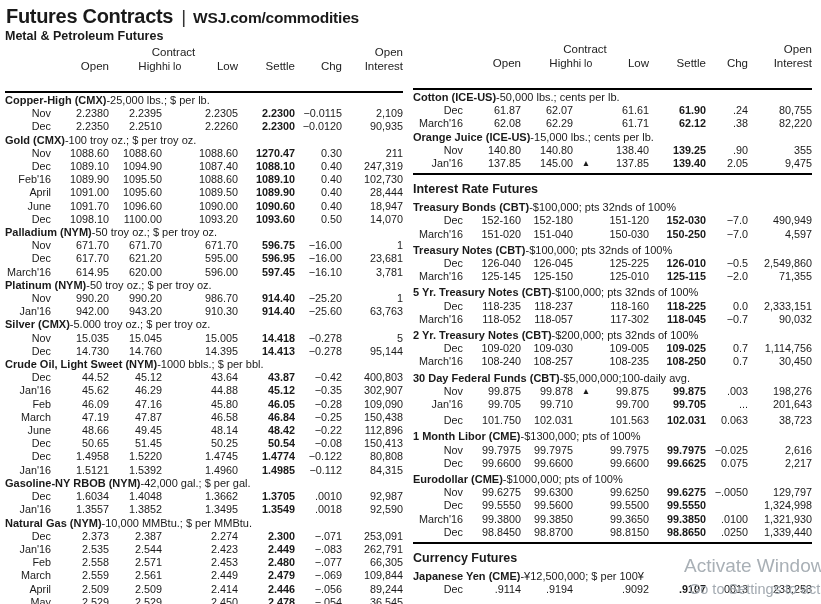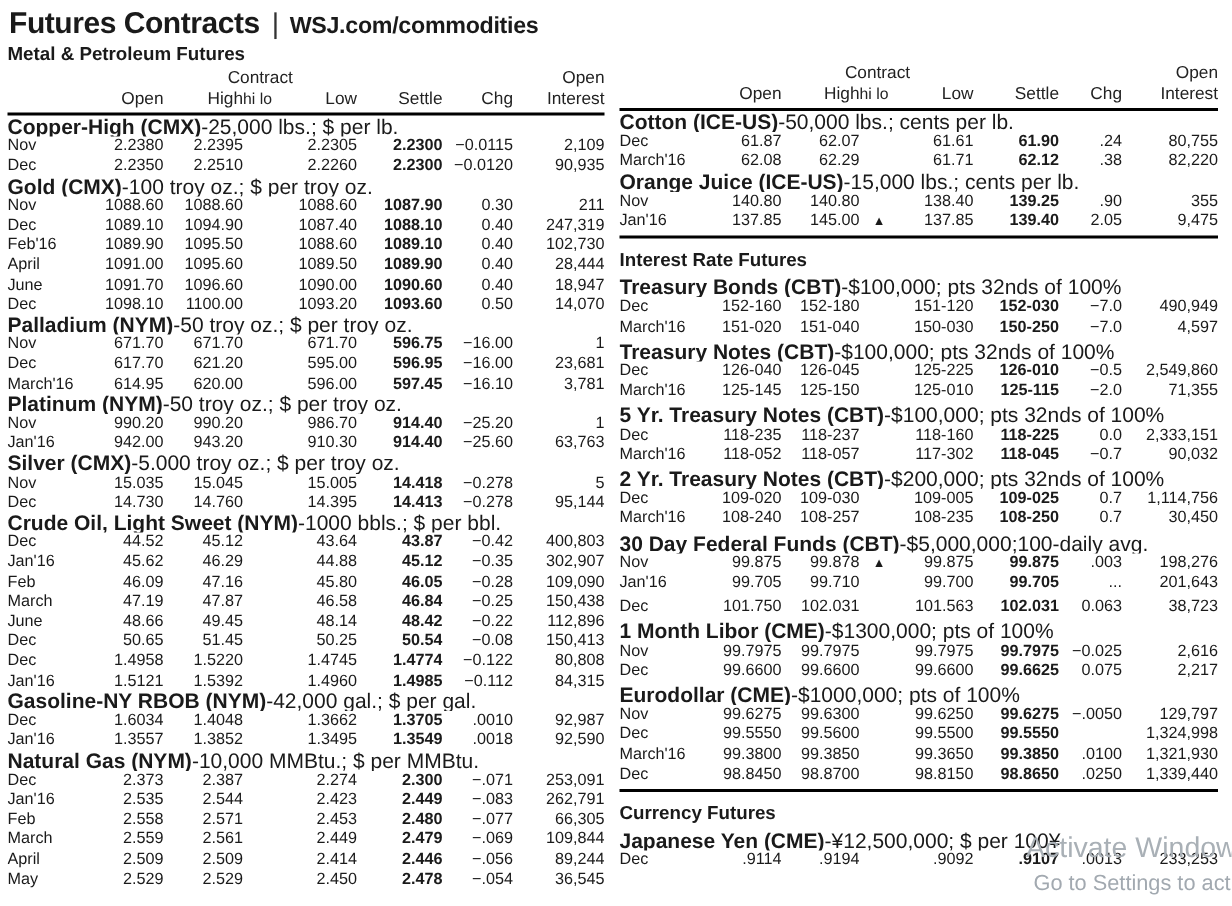--- a/index.html
+++ b/index.html
@@ -13,35 +13,35 @@
   .title-sep{font-size:19px;font-weight:400;color:#333;margin:0 7px 0 8px;}
   .title-site{font-size:15.5px;font-weight:bold;letter-spacing:-0.2px;}
 
   .col{position:absolute;}
   .col-left{left:5px;top:29px;width:398px;--cols:46px 58px 53px 26px 50px 57px 47px 1fr;}
   .col-right{left:413px;top:42px;width:399px;--cols:50px 58px 52px 26px 50px 57px 42px 1fr;}
 
   .section-title{font-size:12.5px;font-weight:bold;margin:0 0 2px 0;}
   .section-title.mid{margin:7px 0 5px 0;}
 
-  .thead{border-bottom:2px solid #000;padding-bottom:2px;margin-bottom:1px;}
+  .thead{border-bottom:2px solid #000;padding-bottom:18px;margin-bottom:1px;}
   .hrow{display:grid;grid-template-columns:var(--cols);font-size:11.5px;line-height:14px;color:#222;}
   .h-contract{grid-column:3/6;text-align:center;}
   .h-oi-top{grid-column:8;text-align:right;}
   .h{text-align:right;}
   .h.c3{text-align:left;font-size:10.5px;}
   .h.c0{text-align:left;}
 
   .group{margin:0;}
   .section.spaced .group{margin-top:3px;}
-  .group-header{font-size:14px;line-height:13.2px;white-space:nowrap;overflow:hidden;}
+  .group-header{font-size:11px;line-height:13.2px;white-space:nowrap;overflow:hidden;}
   .g-name{font-weight:bold;}
   .row{display:grid;grid-template-columns:var(--cols);font-size:10.8px;line-height:13.2px;white-space:nowrap;}
   .cell{text-align:right;overflow:hidden;}
-  .cell.c0{text-align:left;}
+  .cell.c0{text-align:right;}
   .cell.c3{text-align:center;font-size:8.5px;line-height:13.2px;}
   .cell.c5{font-weight:bold;}
   .rule{border-top:2px solid #000;margin:3px 0 3px 0;height:0;}
 
   .watermark{position:absolute;left:684px;top:555px;white-space:nowrap;pointer-events:none;}
   .wm1{font-size:19px;color:#a9b0b6;}
   .wm2{font-size:14.5px;color:#a2a9b0;margin-top:4px;padding-left:5px;}
 </style>
 </head>
 <body>
@@ -95,21 +95,21 @@
         </div>
       </div>
       <div class="group">
         <div class="group-header"><span class="g-name">Gold (CMX)</span><span class="g-spec">-100 troy oz.; $ per troy oz.</span></div>
         <div class="row">
           <div class="cell c0">Nov</div>
           <div class="cell c1">1088.60</div>
           <div class="cell c2">1088.60</div>
           <div class="cell c3"></div>
           <div class="cell c4">1088.60</div>
-          <div class="cell c5">1087.90</div>
+          <div class="cell c5">1270.47</div>
           <div class="cell c6">0.30</div>
           <div class="cell c7">211</div>
         </div>
         <div class="row">
           <div class="cell c0">Dec</div>
           <div class="cell c1">1089.10</div>
           <div class="cell c2">1094.90</div>
           <div class="cell c3"></div>
           <div class="cell c4">1087.40</div>
           <div class="cell c5">1088.10</div>

